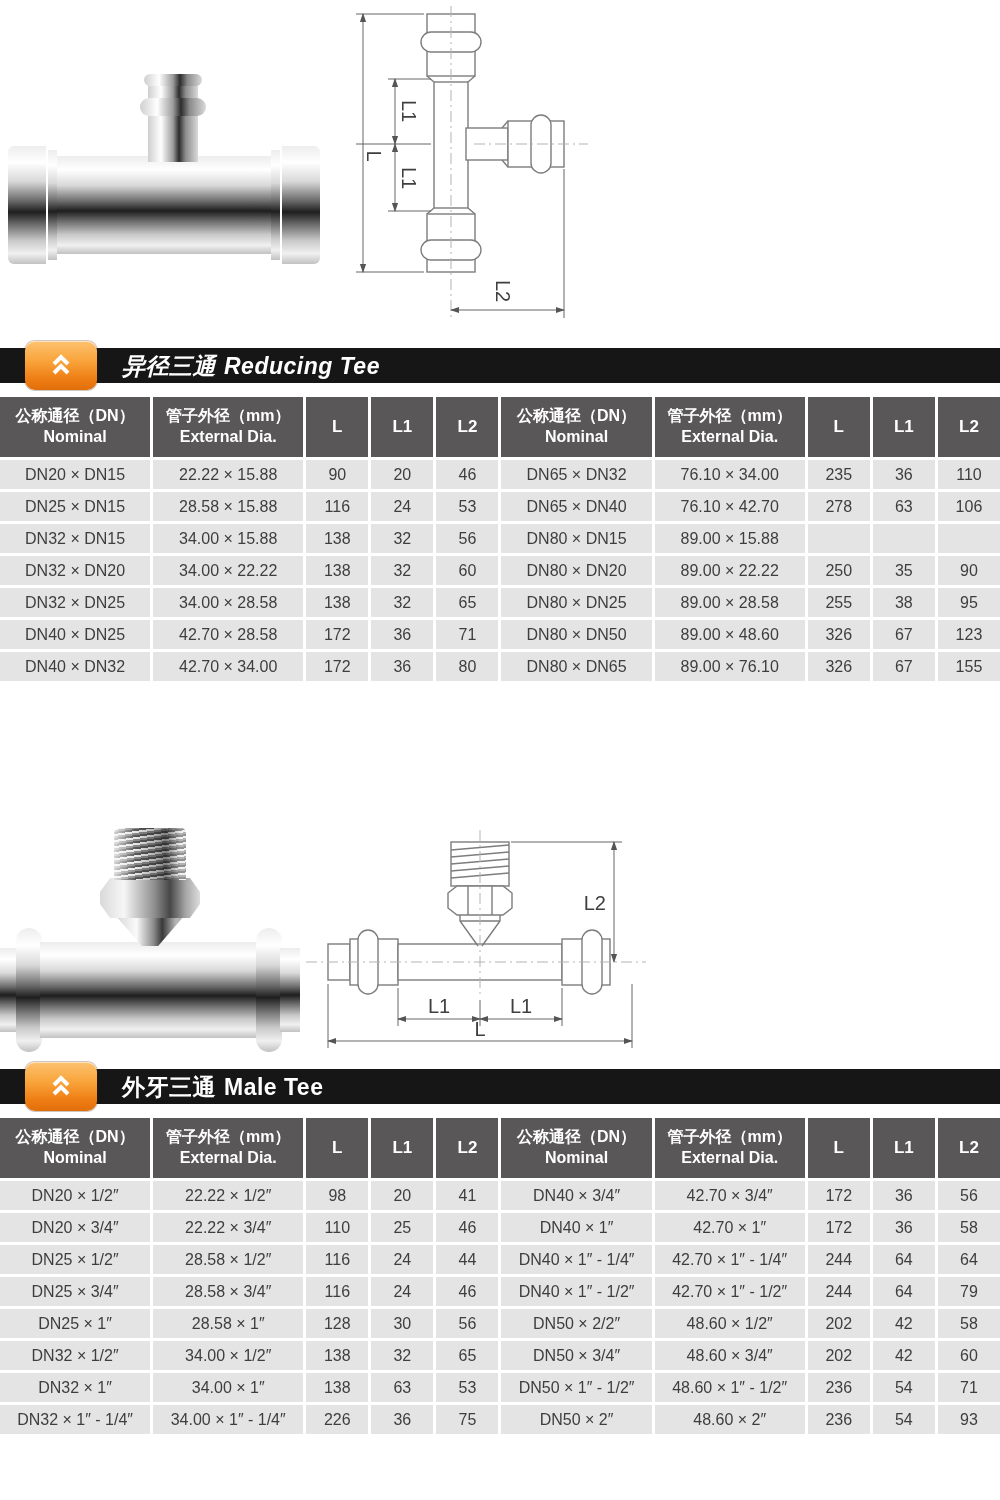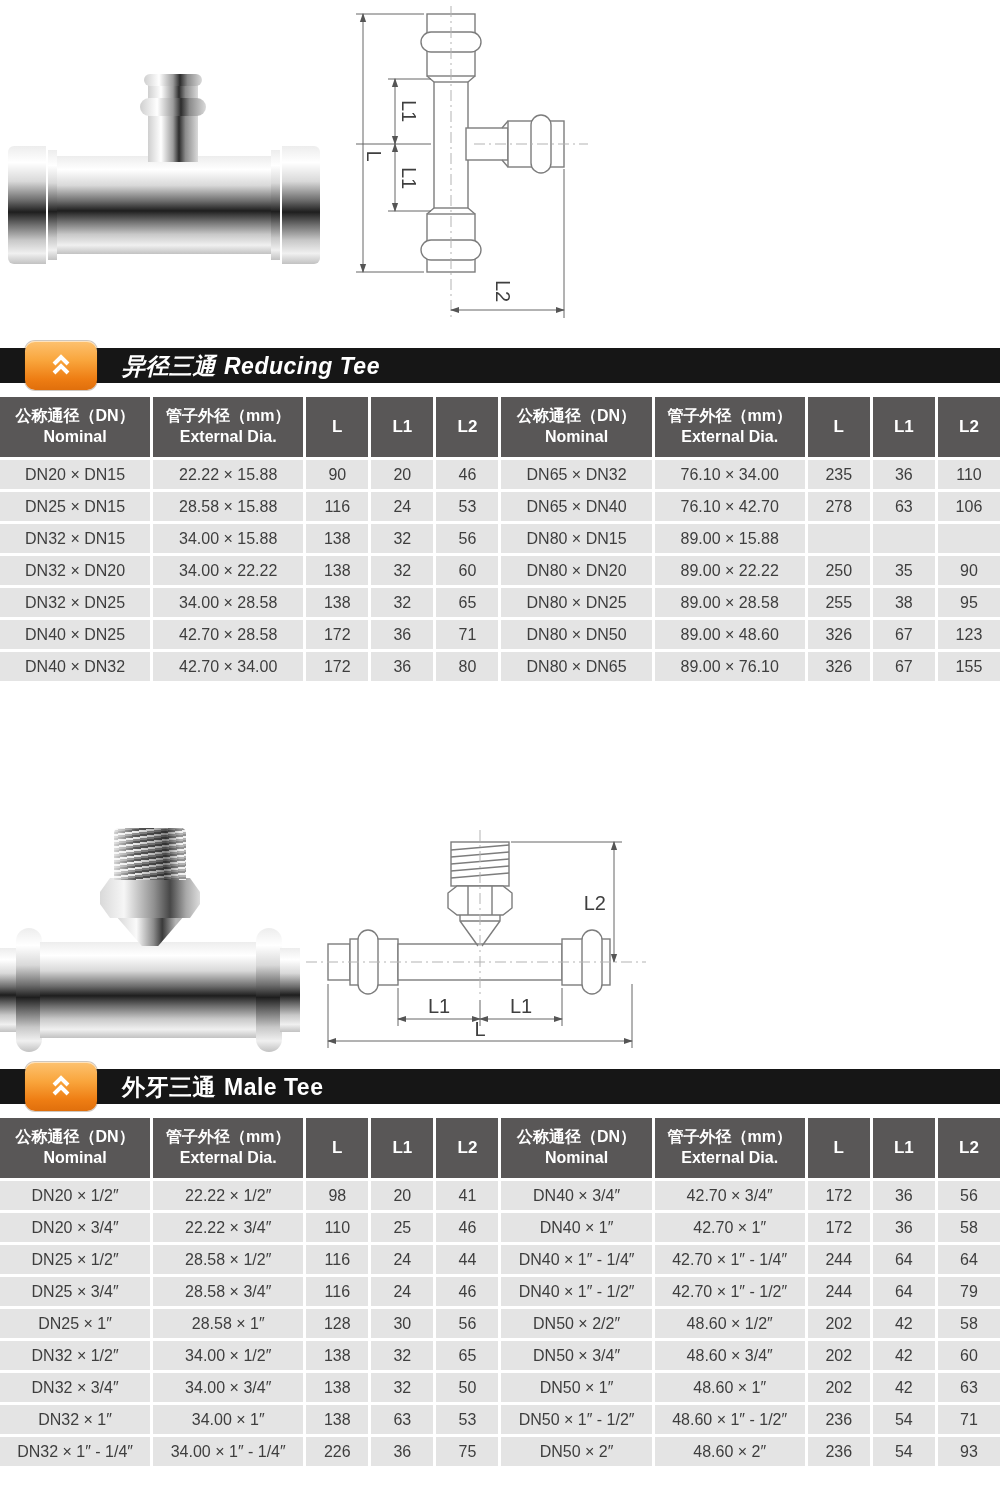--- a/index.html
+++ b/index.html
@@ -398,32 +398,20 @@
           <td>138</td>
           <td>32</td>
           <td>65</td>
           <td>DN50 × 3/4″</td>
           <td>48.60 × 3/4″</td>
           <td>202</td>
           <td>42</td>
           <td>60</td>
         </tr>
         <tr>
-          <td>DN32 × 3/4″</td>
-          <td>34.00 × 3/4″</td>
-          <td>138</td>
-          <td>32</td>
-          <td>50</td>
-          <td>DN50 × 1″</td>
-          <td>48.60 × 1″</td>
-          <td>202</td>
-          <td>42</td>
-          <td>63</td>
-        </tr>
-        <tr>
           <td>DN32 × 1″</td>
           <td>34.00 × 1″</td>
           <td>138</td>
           <td>63</td>
           <td>53</td>
           <td>DN50 × 1″ - 1/2″</td>
           <td>48.60 × 1″ - 1/2″</td>
           <td>236</td>
           <td>54</td>
           <td>71</td>

